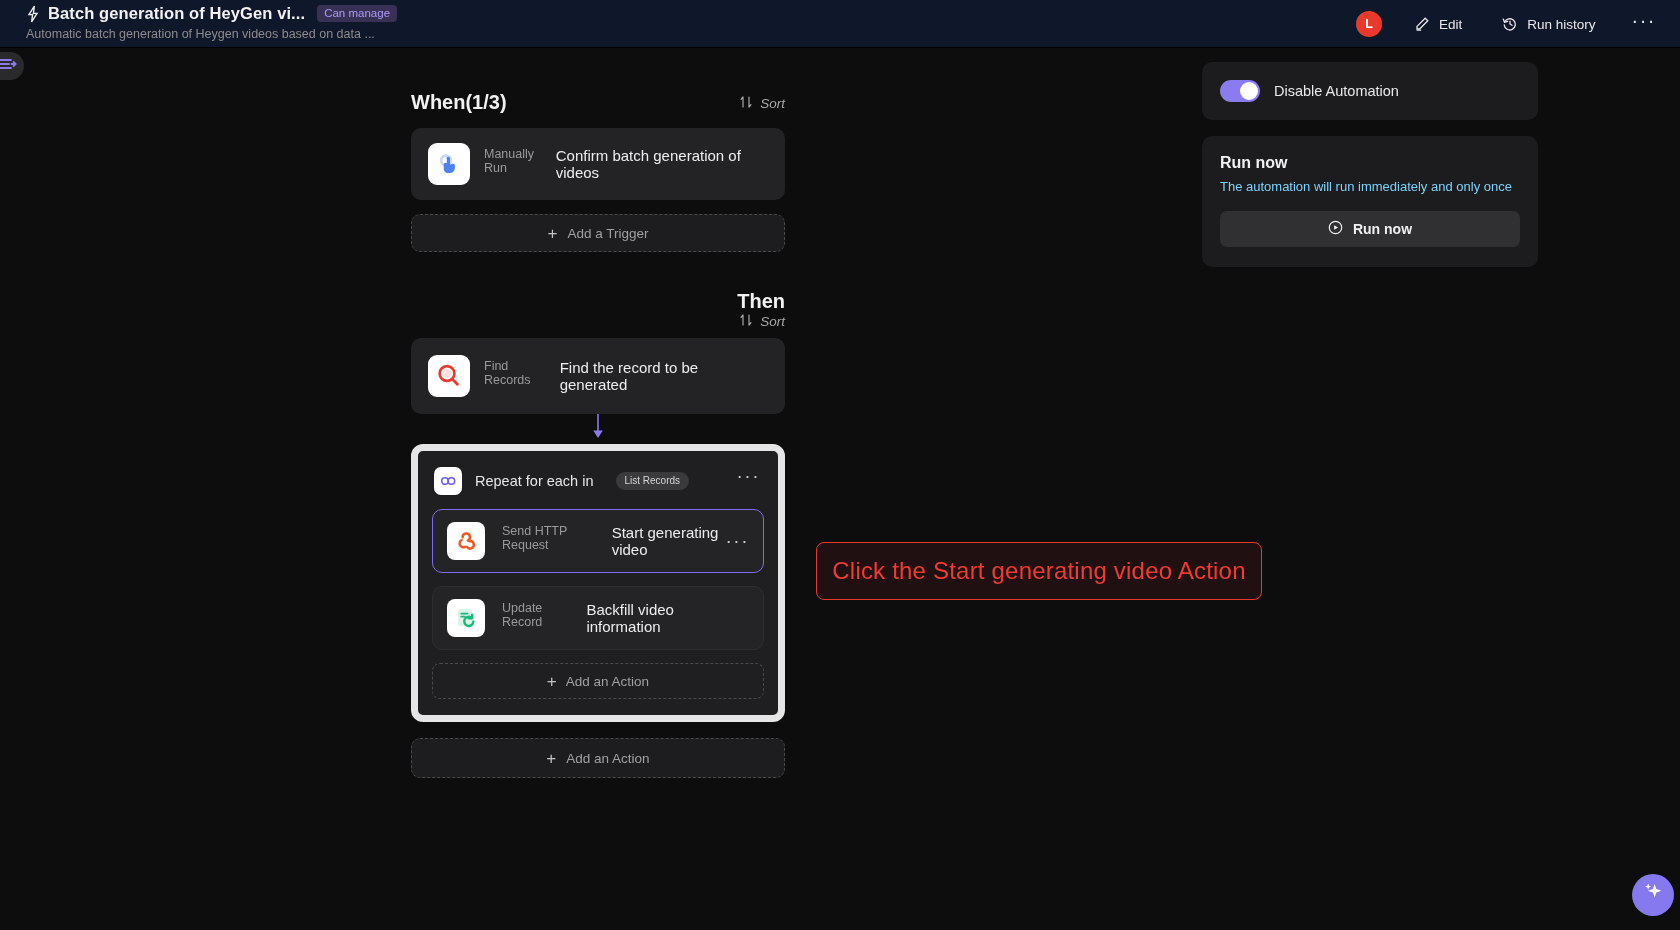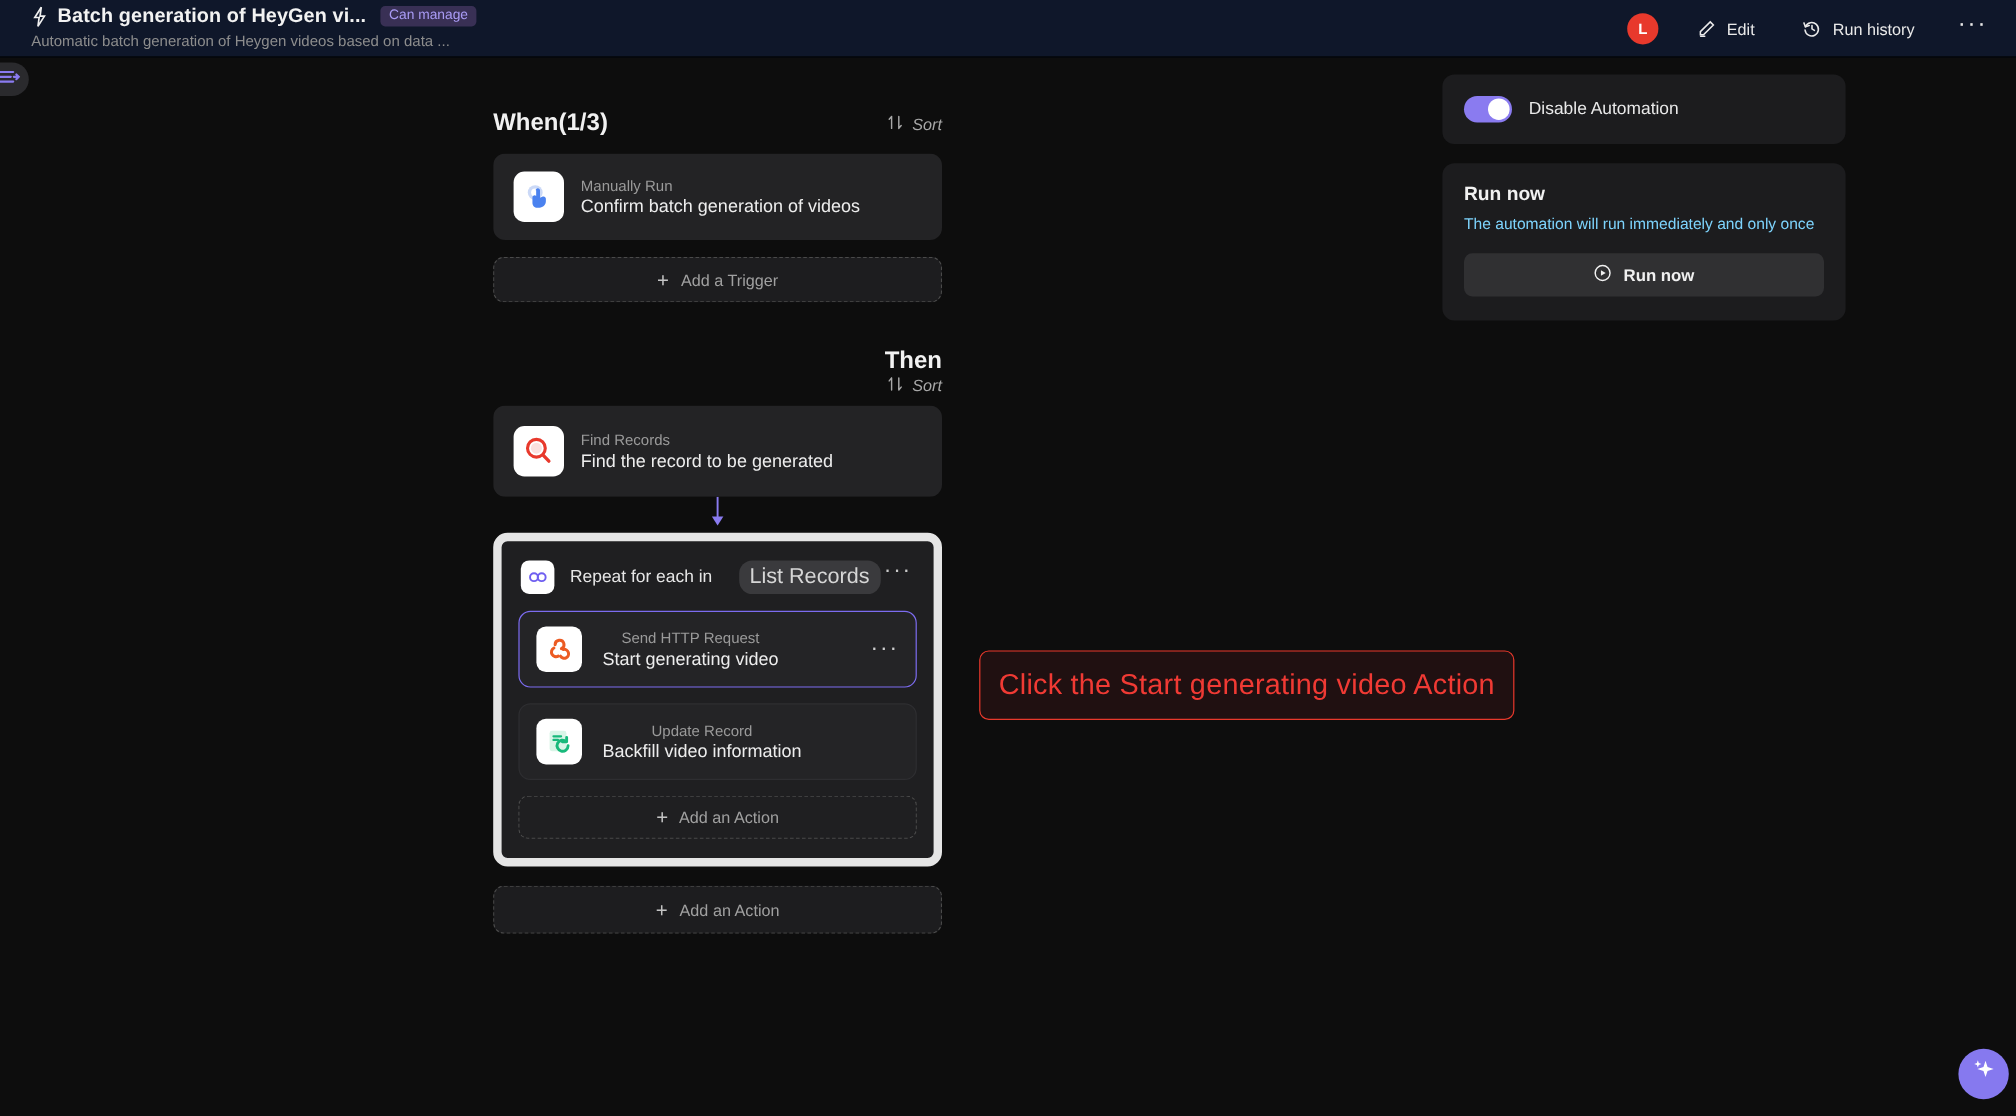--- a/index.html
+++ b/index.html
@@ -79,21 +79,21 @@
 
   .card {
     background: #232325; border-radius: 10px; padding: 14px 16px;
     display: flex; align-items: center; gap: 14px; cursor: pointer;
     border: 1px solid transparent;
   }
   .card-icon {
     width: 42px; height: 42px; border-radius: 9px; background: #fff;
     display: flex; align-items: center; justify-content: center; flex: none;
   }
-  .card-text { display: flex; flex-direction: column; gap: 2px; }
+  .card-text { display: flex; flex-direction: row; gap: 2px; }
   .card-kind { font-size: 12.5px; color: #9a9a9a; }
   .card-name { font-size: 15px; color: #ededed; }
 
   .ghost-btn {
     margin-top: 14px; height: 38px; border-radius: 9px;
     border: 1px dashed #4a4a4a; background: #1d1d1f;
     display: flex; align-items: center; justify-content: center; gap: 10px;
     font-size: 13.5px; color: #a0a0a0; cursor: pointer;
   }
   .plus { font-size: 17px; color: #c4c4c4; line-height: 1; font-weight: 300; }
@@ -104,32 +104,32 @@
     background: #1f1f21; border-radius: 12px; padding: 14px 14px 16px;
     border: 7px solid #e5e5e5;
   }
   .loop-head { display: flex; align-items: center; gap: 13px; padding: 2px 2px 0; position: relative; }
   .loop-icon {
     width: 28px; height: 28px; border-radius: 7px; background: #fff;
     display: flex; align-items: center; justify-content: center; flex: none;
   }
   .loop-label { font-size: 14.5px; color: #e6e6e6; }
   .chip {
-    font-size: 18px; color: #d6d6d6; background: #3a3a3d;
+    font-size: 10px; color: #d6d6d6; background: #3a3a3d;
     padding: 3px 9px 4px; border-radius: 11px; margin-left: 9px;
   }
   .loop-more {
     position: absolute; right: 4px; top: 2px; color: #c9c9c9;
     font-size: 19px; letter-spacing: 1.5px; line-height: 18px; cursor: pointer;
   }
   .loop-body { margin-top: 14px; }
   .sub-card {
     background: #242426; border-radius: 10px; padding: 12px 14px;
     display: flex; align-items: center; gap: 17px; cursor: pointer;
-    border: 1px solid #2e2e31; position: relative; text-align: center;
+    border: 1px solid #2e2e31; position: relative;
   }
   .sub-card.selected { border-color: #7c6cf0; background: #242426; }
   .sub-more {
     position: absolute; right: 14px; top: 50%; transform: translateY(-50%);
     color: #cfcfcf; font-size: 19px; letter-spacing: 1.5px; line-height: 10px; cursor: pointer;
   }
   .sub-ghost {
     margin-top: 13px; height: 36px; border-radius: 8px;
     border: 1px dashed #4a4a4a; background: transparent;
     display: flex; align-items: center; justify-content: center; gap: 9px;

